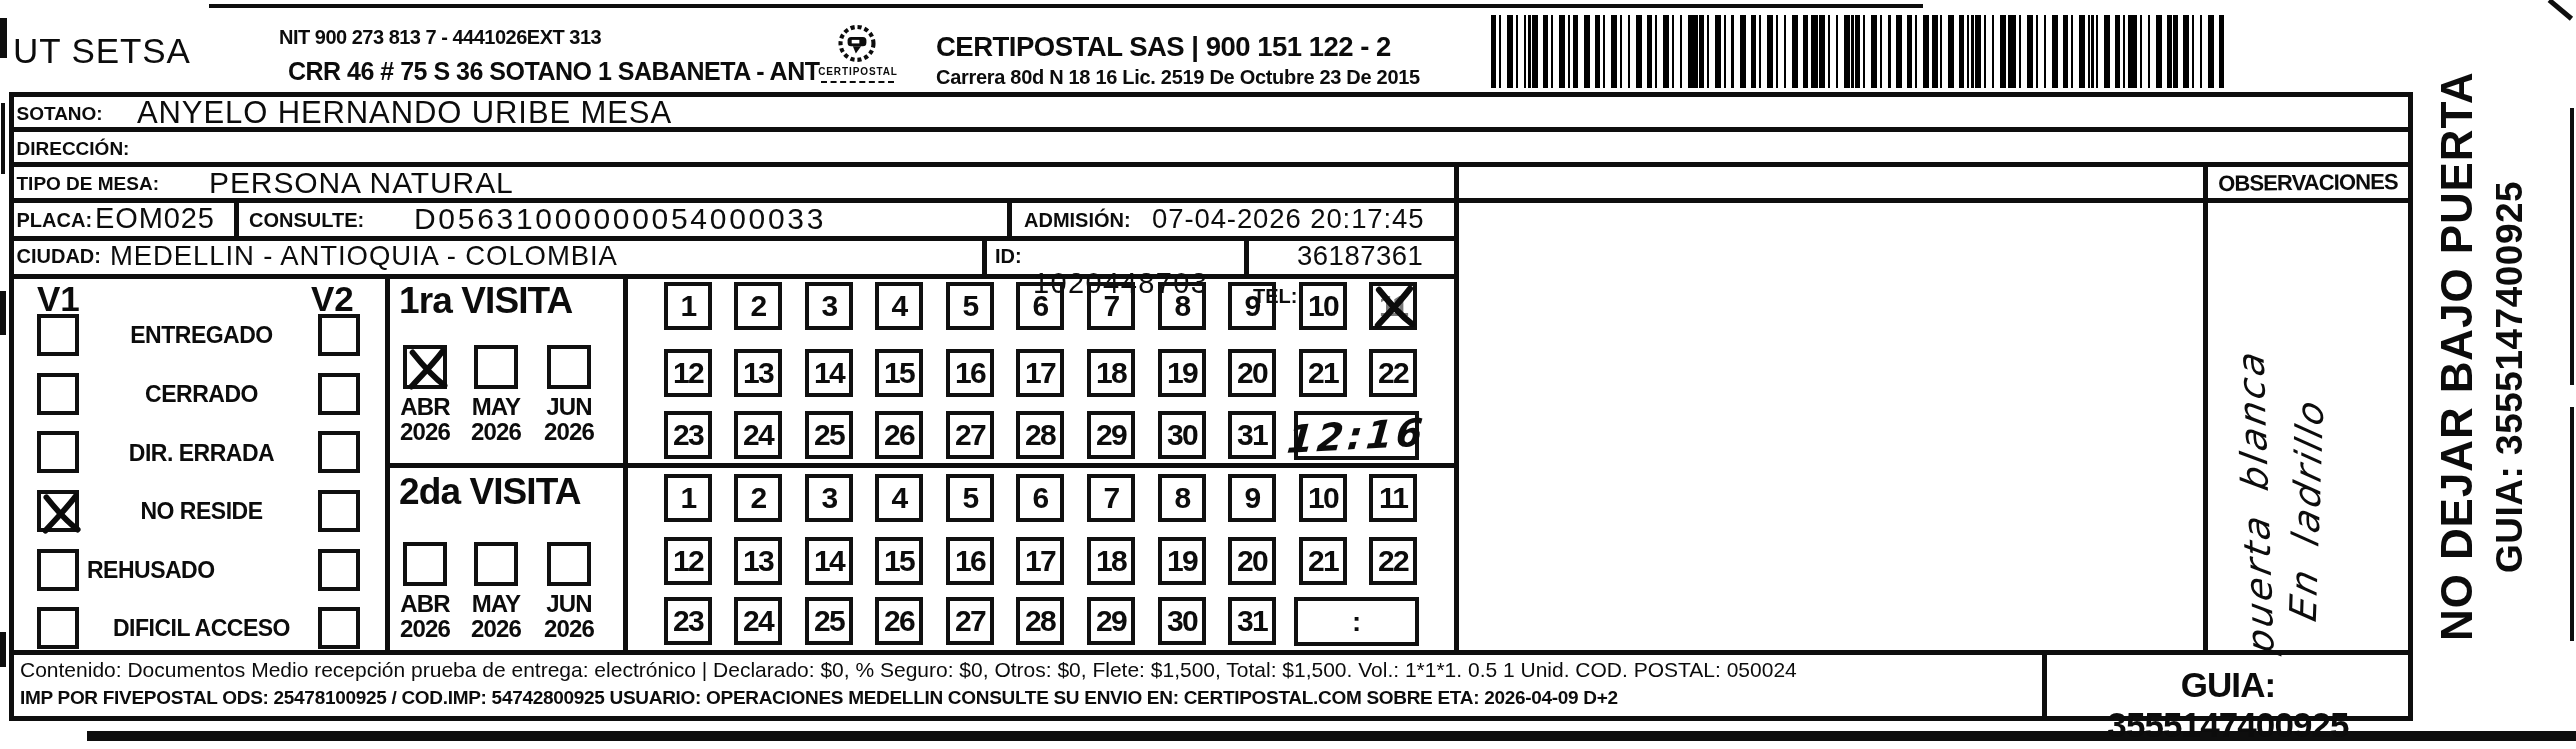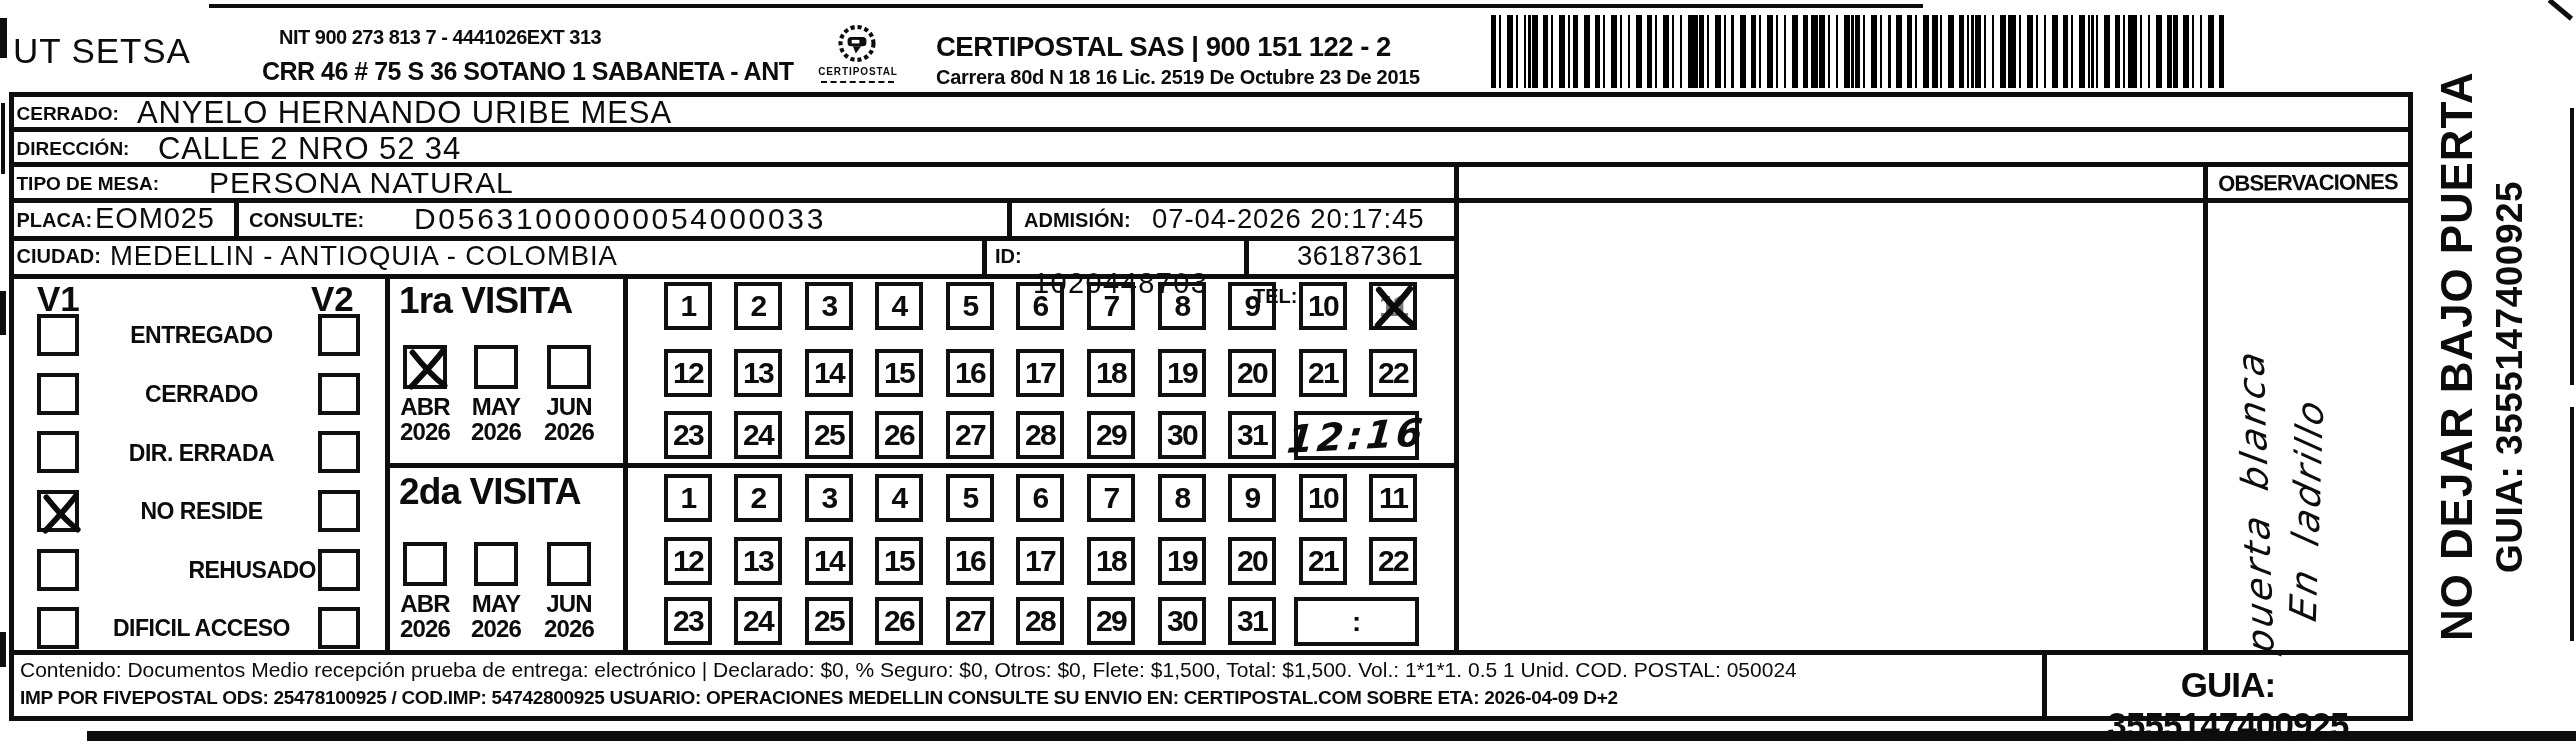--- a/index.html
+++ b/index.html
@@ -49,21 +49,21 @@
   <div class="abs" style="left:2546px;top:7.3px;width:29px;height:4.6px;background:#0e0e0e;transform:rotate(40deg);"></div>
   <div class="vline" style="left:0;top:18.3px;width:7.3px;height:40px;"></div>
   <div class="vline" style="left:0.9px;top:103px;width:4.6px;height:71px;"></div>
   <div class="vline" style="left:0;top:291px;width:5.5px;height:44px;"></div>
   <div class="vline" style="left:0;top:632px;width:5.5px;height:35px;"></div>
   <div class="vline" style="left:2570px;top:108px;width:3.7px;height:277px;"></div>
   <div class="vline" style="left:2570px;top:407px;width:3.7px;height:234px;"></div>
 
   <div class="abs" style="left:13px;top:31px;font-size:35px;letter-spacing:0.9px;">UT SETSA</div>
   <div class="abs b nowrap" style="left:279px;top:26px;font-size:20px;letter-spacing:-0.5px;">NIT 900 273 813 7 - 4441026EXT 313</div>
-  <div class="abs b nowrap" style="left:262px;top:57px;font-size:25px;letter-spacing:-0.5px;">CRR 46 # 75 S 36 SOTANO 1 SABANETA - ANT</div>
+  <div class="abs b nowrap" style="left:288px;top:57px;font-size:25px;letter-spacing:-0.5px;">CRR 46 # 75 S 36 SOTANO 1 SABANETA - ANT</div>
 
   <div class="abs" style="left:833px;top:24px;">
     <svg width="48" height="40" viewBox="0 0 80 68">
       <circle cx="40" cy="33" r="28" fill="none" stroke="#0c0c0c" stroke-width="7" stroke-dasharray="7 5"></circle>
       <rect x="24" y="22" width="32" height="16" rx="6" fill="#0c0c0c"></rect>
       <rect x="31" y="27" width="13" height="6" fill="#fff"></rect>
       <path d="M33 38 L47 38 L38 50 Z" fill="#0c0c0c"></path>
     </svg>
   </div>
   <div class="abs b" style="left:810px;top:66px;width:96px;text-align:center;font-size:10px;letter-spacing:0.9px;">CERTIPOSTAL</div>
@@ -90,25 +90,24 @@
   <div class="vline" style="left:234px;top:198px;width:4.6px;height:43px;"></div>
   <div class="vline" style="left:1007px;top:198px;width:4.6px;height:43px;"></div>
   <div class="vline" style="left:982px;top:236px;width:4.6px;height:42px;"></div>
   <div class="vline" style="left:1244px;top:236px;width:4.6px;height:42px;"></div>
   <div class="vline" style="left:1454px;top:162px;width:4.6px;height:493px;"></div>
   <div class="vline" style="left:2203px;top:162px;width:4.6px;height:493px;"></div>
   <div class="vline" style="left:385px;top:274px;width:4.6px;height:381px;"></div>
   <div class="vline" style="left:623px;top:274px;width:4.6px;height:381px;"></div>
   <div class="vline" style="left:2042px;top:650px;width:4.6px;height:71px;"></div>
 
-  <div class="abs lab" style="left:16.5px;top:103px;font-size:19px;">CERRADO:</div>
+  <div class="abs lab" style="left:16.5px;top:103px;font-size:19px;">SOTANO:</div>
   <div class="abs nowrap" style="left:137px;top:95px;font-size:31px;letter-spacing:0.9px;">ANYELO HERNANDO URIBE MESA</div>
 
   <div class="abs lab" style="left:16.5px;top:138px;font-size:19px;">DIRECCIÓN:</div>
-  <div class="abs nowrap" style="left:158px;top:131px;font-size:31px;letter-spacing:0.9px;">CALLE 2 NRO 52 34</div>
 
   <div class="abs lab" style="left:16.5px;top:173px;font-size:19px;">TIPO DE MESA:</div>
   <div class="abs nowrap" style="left:209px;top:166px;font-size:30px;letter-spacing:0.9px;">PERSONA NATURAL</div>
 
   <div class="abs lab" style="left:16.5px;top:209px;font-size:20px;">PLACA:</div>
   <div class="abs nowrap" style="left:95px;top:202px;font-size:29px;letter-spacing:0.9px;">EOM025</div>
   <div class="abs lab" style="left:249px;top:209px;font-size:20px;">CONSULTE:</div>
   <div class="abs nowrap" style="left:414px;top:202px;font-size:30px;letter-spacing:2.7px;">D05631000000054000033</div>
   <div class="abs lab" style="left:1024px;top:209px;font-size:20px;">ADMISIÓN:</div>
   <div class="abs nowrap" style="left:1152px;top:203px;font-size:27.5px;letter-spacing:0.9px;">07-04-2026 20:17:45</div>
@@ -151,21 +150,21 @@
       <div class="cb" style="left: 318px; top: 431px; width: 42px; height: 42px;"></div>
       <div class="cb" style="left: 37px; top: 490px; width: 42px; height: 42px;">
         <svg viewBox="0 0 46 46" width="48" height="48" class="xsvg">
           <path d="M9 7 C17 17 27 29 39 38" fill="none" stroke="#0b0b0b" stroke-width="5.5" stroke-linecap="round"></path>
           <path d="M37 6 C28 18 18 28 8 39" fill="none" stroke="#0b0b0b" stroke-width="5.5" stroke-linecap="round"></path>
         </svg>
       </div>
       <div class="b" style="position: absolute; left: 87px; top: 498px; width: 229px; text-align: center; font-size: 23px; letter-spacing: -0.5px;">NO RESIDE</div>
       <div class="cb" style="left: 318px; top: 490px; width: 42px; height: 42px;"></div>
       <div class="cb" style="left: 37px; top: 549px; width: 42px; height: 42px;"></div>
-      <div class="b" style="position: absolute; left: 87px; top: 557px; width: 229px; text-align: right; font-size: 23px; letter-spacing: -0.5px;">REHUSADO</div>
+      <div class="b" style="position: absolute; left: 87px; top: 557px; width: 229px; text-align: left; font-size: 23px; letter-spacing: -0.5px;">REHUSADO</div>
       <div class="cb" style="left: 318px; top: 549px; width: 42px; height: 42px;"></div>
       <div class="cb" style="left: 37px; top: 607px; width: 42px; height: 42px;"></div>
       <div class="b" style="position: absolute; left: 87px; top: 615px; width: 229px; text-align: center; font-size: 23px; letter-spacing: -0.5px;">DIFICIL ACCESO</div>
       <div class="cb" style="left: 318px; top: 607px; width: 42px; height: 42px;"></div>
       <div class="b nowrap" style="position: absolute; left: 399px; top: 280px; font-size: 37px; letter-spacing: -0.9px;">1ra VISITA</div>
       <div class="cb" style="left: 403px; top: 345px; width: 44px; height: 44px;">
         <svg viewBox="0 0 46 46" width="49" height="49" class="xsvg">
           <path d="M9 7 C17 17 27 29 39 38" fill="none" stroke="#0b0b0b" stroke-width="5.5" stroke-linecap="round"></path>
           <path d="M37 6 C28 18 18 28 8 39" fill="none" stroke="#0b0b0b" stroke-width="5.5" stroke-linecap="round"></path>
         </svg>

